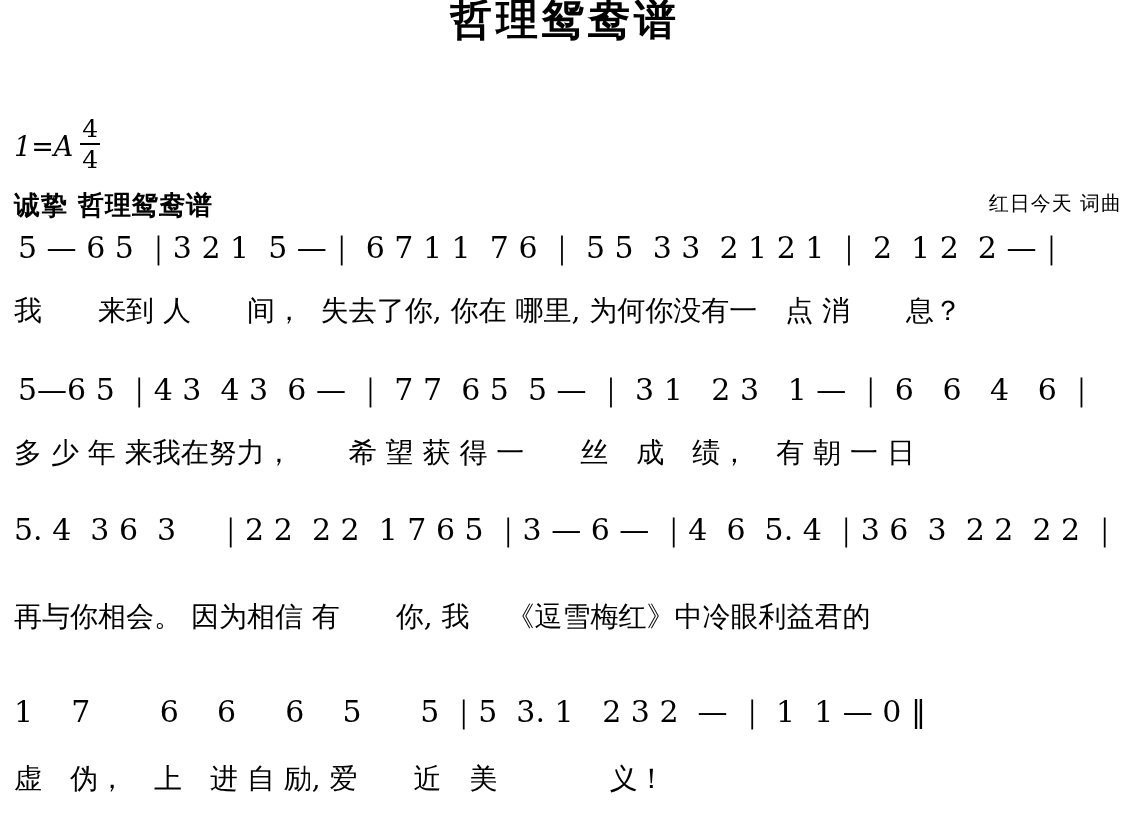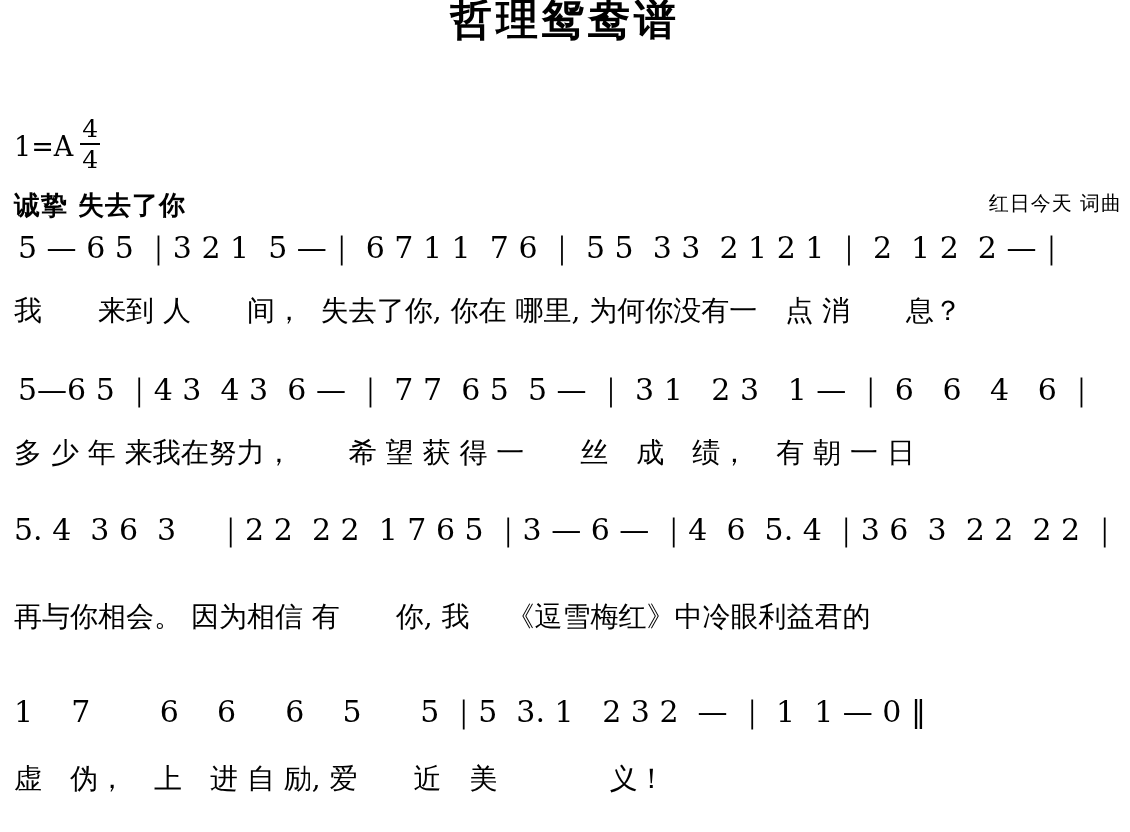--- a/index.html
+++ b/index.html
@@ -39,21 +39,21 @@
   
   .keysig {
     position: absolute;
     left: 14px;
     top: 118px;
     font-family: "DejaVu Serif", "Liberation Serif", serif;
     font-size: 27px;
     display: flex;
     align-items: center;
   }
-  .keysig .kk { letter-spacing: 0px; }
+  .keysig .kk { letter-spacing: 0px; font-style: italic; }
   .meter {
     display: inline-flex;
     flex-direction: column;
     align-items: center;
     line-height: 1;
     margin-left: 6px;
     font-size: 25px;
     position: relative;
     top: -2px;
   }
@@ -122,21 +122,21 @@
 
   <div class="keysig">
     <span class="kk">1=A</span>
     <span class="meter">
       <span class="num">4</span>
       <span class="bar"></span>
       <span class="num">4</span>
     </span>
   </div>
 
-  <div class="expression">诚挚 失去了你</div>
+  <div class="expression">诚挚 哲理鸳鸯谱</div>
   <div class="composer">红日今天 词曲</div>
 
   <div class="notes-row r1n">5 — 6 5 ｜3 2 1  5 —｜ 6 7 1 1  7 6 ｜ 5 5  3 3  2 1 2 1 ｜ 2  1 2  2 —｜</div>
   <div class="lyrics-row r1l">我　　来到 人　　间，  失去了你, 你在 哪里, 为何你没有一　点 消　　息？</div>
 
   <div class="notes-row r2n">5—6 5 ｜4 3  4 3  6 — ｜ 7 7  6 5  5 — ｜ 3 1   2 3   1 — ｜ 6   6   4   6 ｜</div>
   <div class="lyrics-row r2l">多 少 年 来我在努力，　　希 望 获 得 一　　丝　成　绩，　有 朝 一 日</div>
 
   <div class="notes-row r3n">5. 4  3 6  3 　｜2 2  2 2  1 7 6 5 ｜3 — 6 — ｜4  6  5. 4 ｜3 6  3  2 2  2 2 ｜</div>
   <div class="lyrics-row r3l">再与你相会。 因为相信 有　　你, 我 　《逗雪梅红》中冷眼利益君的</div>

